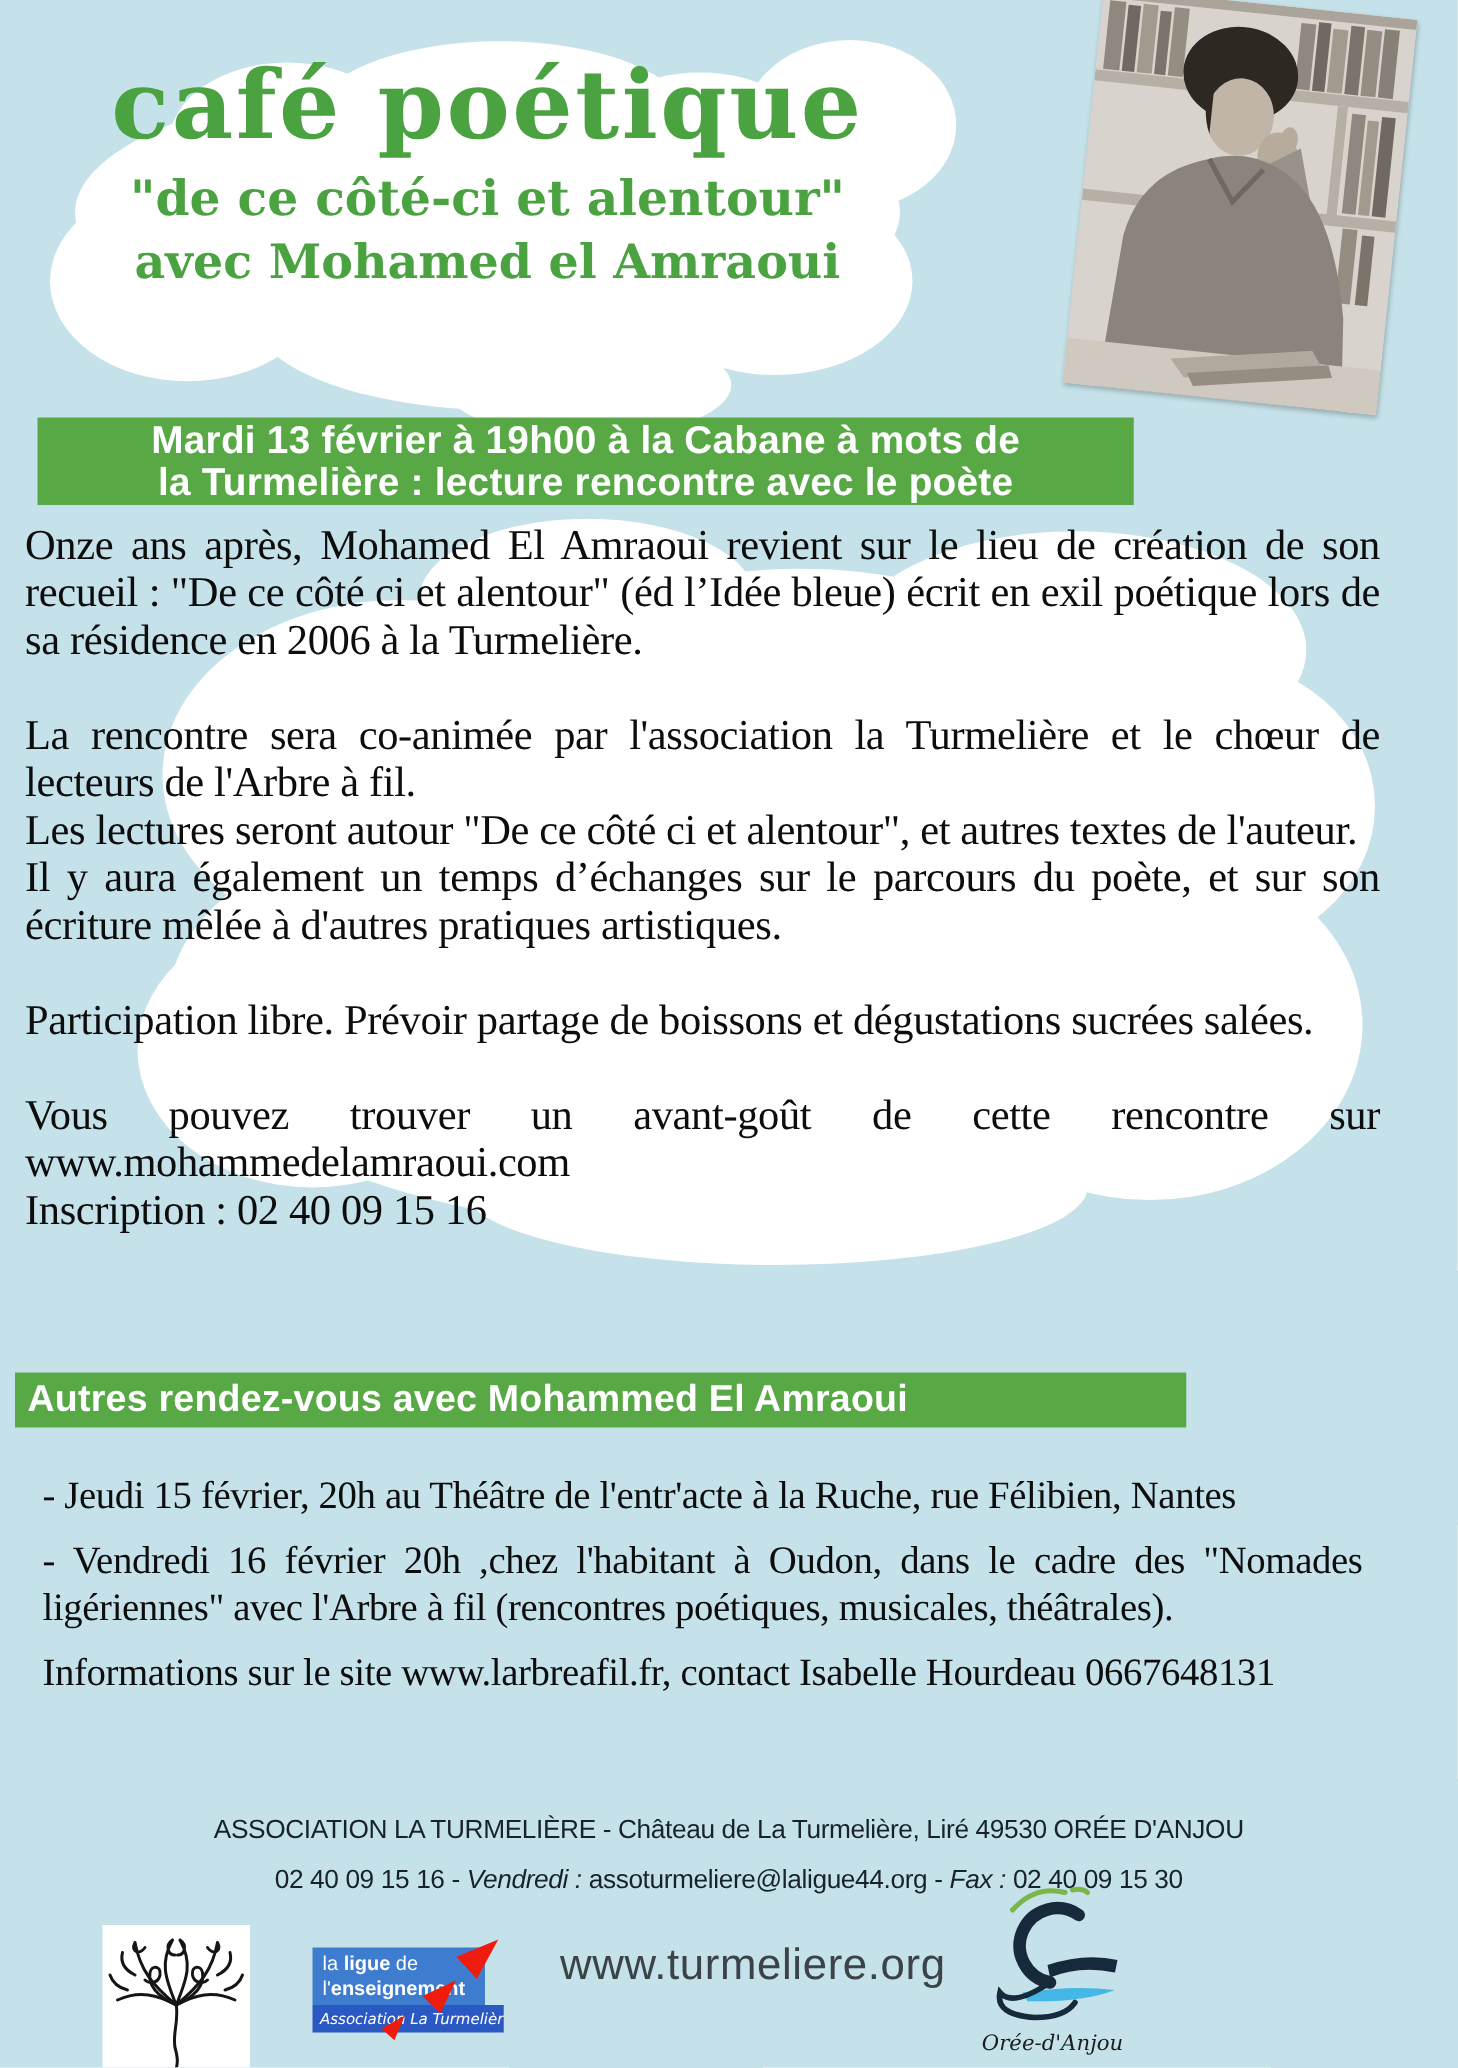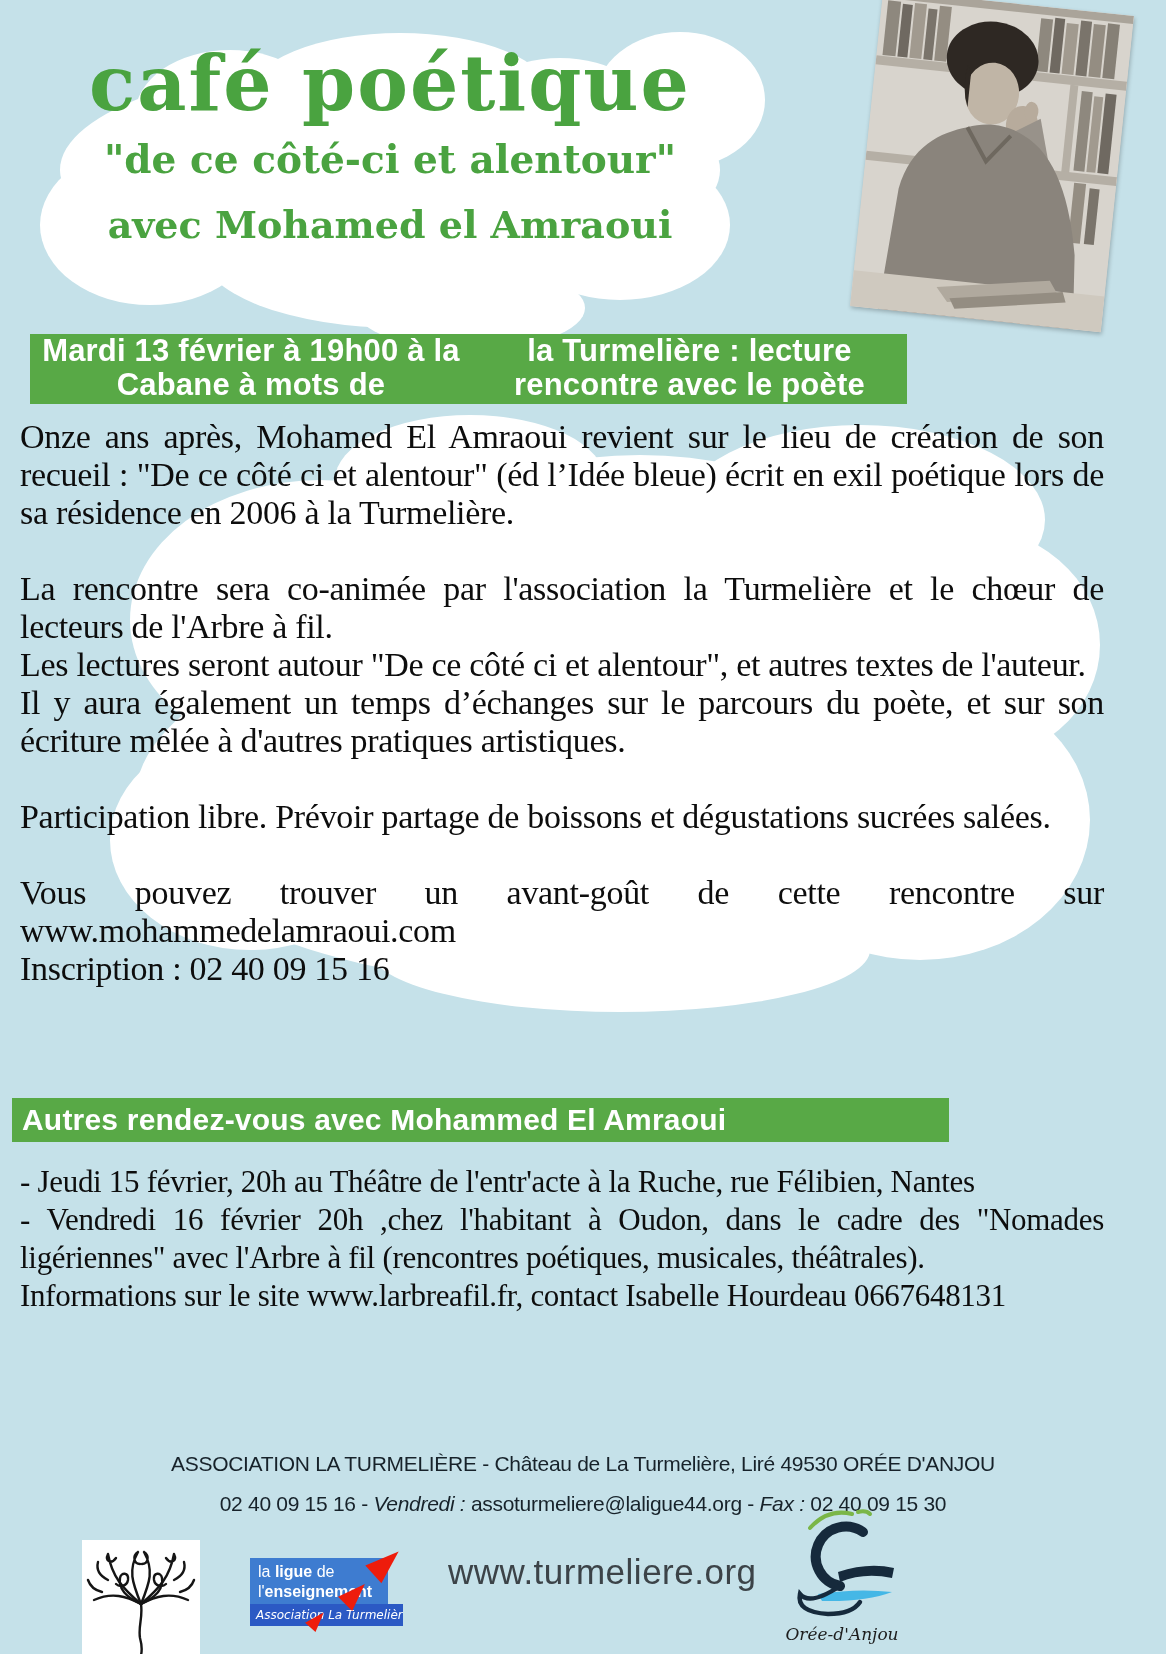--- a/index.html
+++ b/index.html
@@ -12,36 +12,36 @@
   .clouds{position:absolute;left:0;top:0;z-index:0;}
 
   
   .title-block{
     position:absolute;left:28px;top:44px;width:724px;z-index:2;
     text-align:center;color:#4aa340;
     font-family:"DejaVu Serif",serif;
   }
   .title-main{font-size:76px;font-weight:600;letter-spacing:2px;line-height:1.05;}
   .title-sub1{margin-top:12px;font-size:39px;font-weight:600;}
-  .title-sub2{margin-top:20px;font-size:38px;font-weight:600;}
+  .title-sub2{margin-top:4px;font-size:38px;font-weight:600;}
 
   
   .photo{
     position:absolute;left:866px;top:2px;width:252px;height:318px;z-index:2;
     transform:rotate(6deg);transform-origin:50% 50%;
     box-shadow:1px 2px 4px rgba(0,0,0,.25);
     overflow:hidden;background:#d8d4cd;
   }
 
   
   .banner1{
     position:absolute;left:30px;top:334px;width:877px;height:70px;z-index:3;
     background:#58a946;color:#fff;
     font-family:"Liberation Sans",sans-serif;font-weight:bold;font-size:31px;
-    display:flex;flex-direction:row;justify-content:center;text-align:center;
+    display:flex;flex-direction:column;justify-content:center;text-align:center;
     line-height:34px;letter-spacing:0.2px;
   }
   .banner2{
     position:absolute;left:0;top:1098px;width:937px;height:44px;z-index:3;
     background:#58a946;color:#fff;
     font-family:"Liberation Sans",sans-serif;font-weight:bold;font-size:30px;
     line-height:44px;padding-left:10px;box-sizing:border-box;letter-spacing:0.2px;margin-left:12px;
   }
 
   
@@ -50,21 +50,21 @@
     font-size:34px;line-height:38px;color:#0d0d0d;text-align:justify;
     letter-spacing:-0.3px;
   }
   .body-text p{margin:0;}
   .body-text p.gap{margin-top:38px;}
   .events{
     position:absolute;left:20px;top:1163px;width:1084px;z-index:2;
     font-size:31px;line-height:38px;color:#0d0d0d;text-align:justify;
     letter-spacing:-0.3px;
   }
-  .events p{margin:0;}
+  .events p{margin:14px;}
 
   
   .footer{
     position:absolute;left:36px;top:1444px;width:1094px;z-index:2;
     font-family:"Liberation Sans",sans-serif;font-size:21px;line-height:40px;
     color:#17222a;text-align:center;letter-spacing:-0.3px;
   }
   .footer .it{font-style:italic;}
 
   

